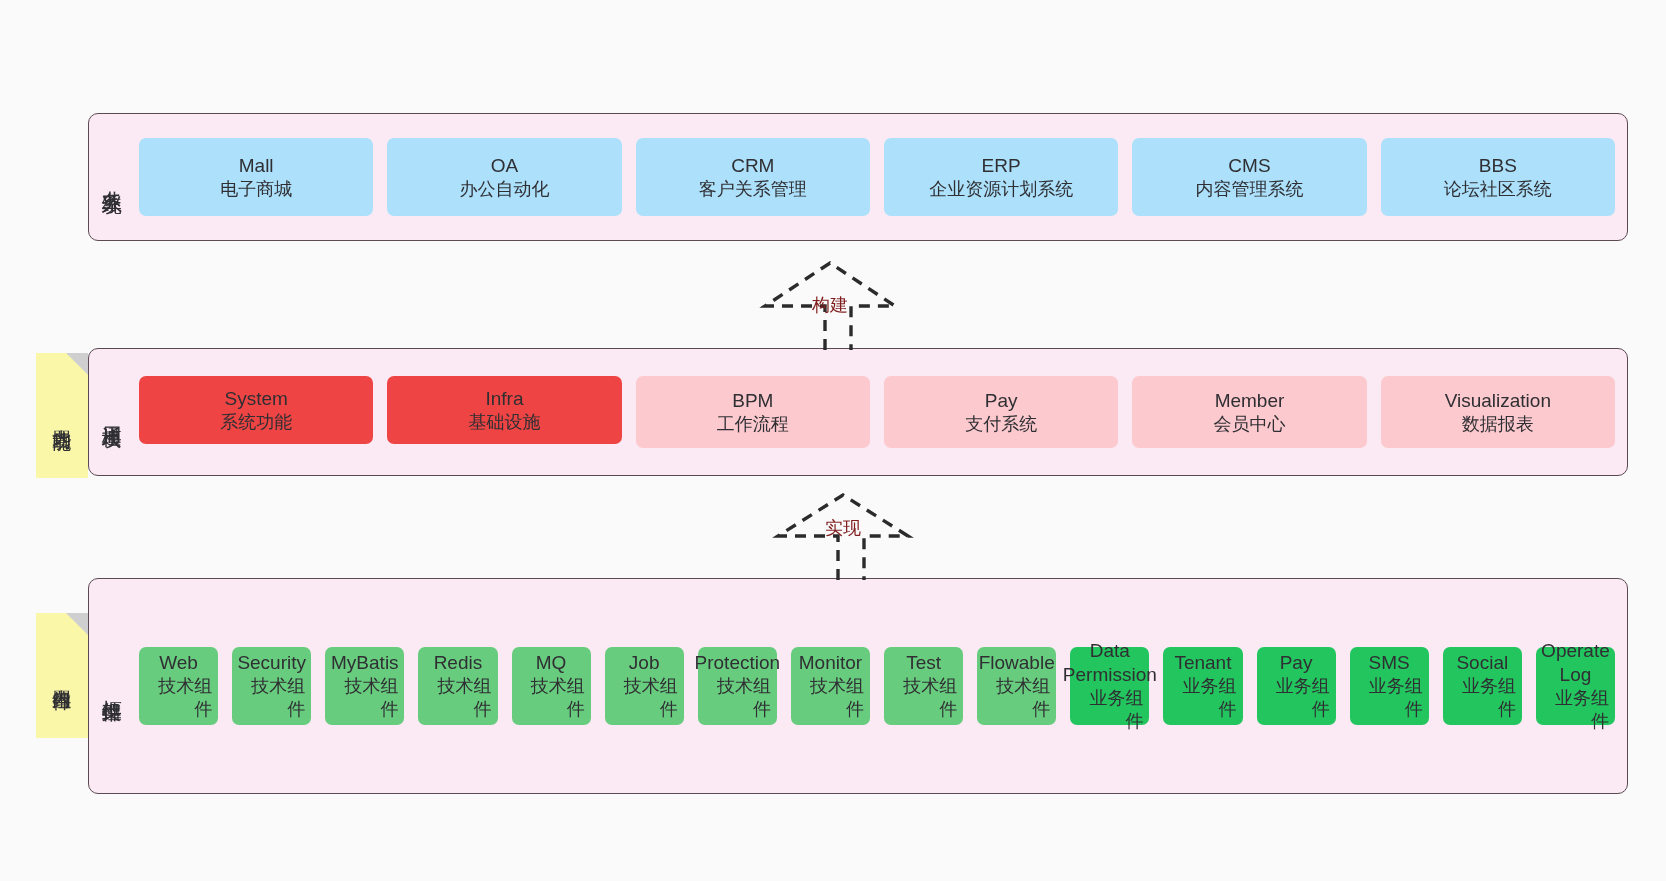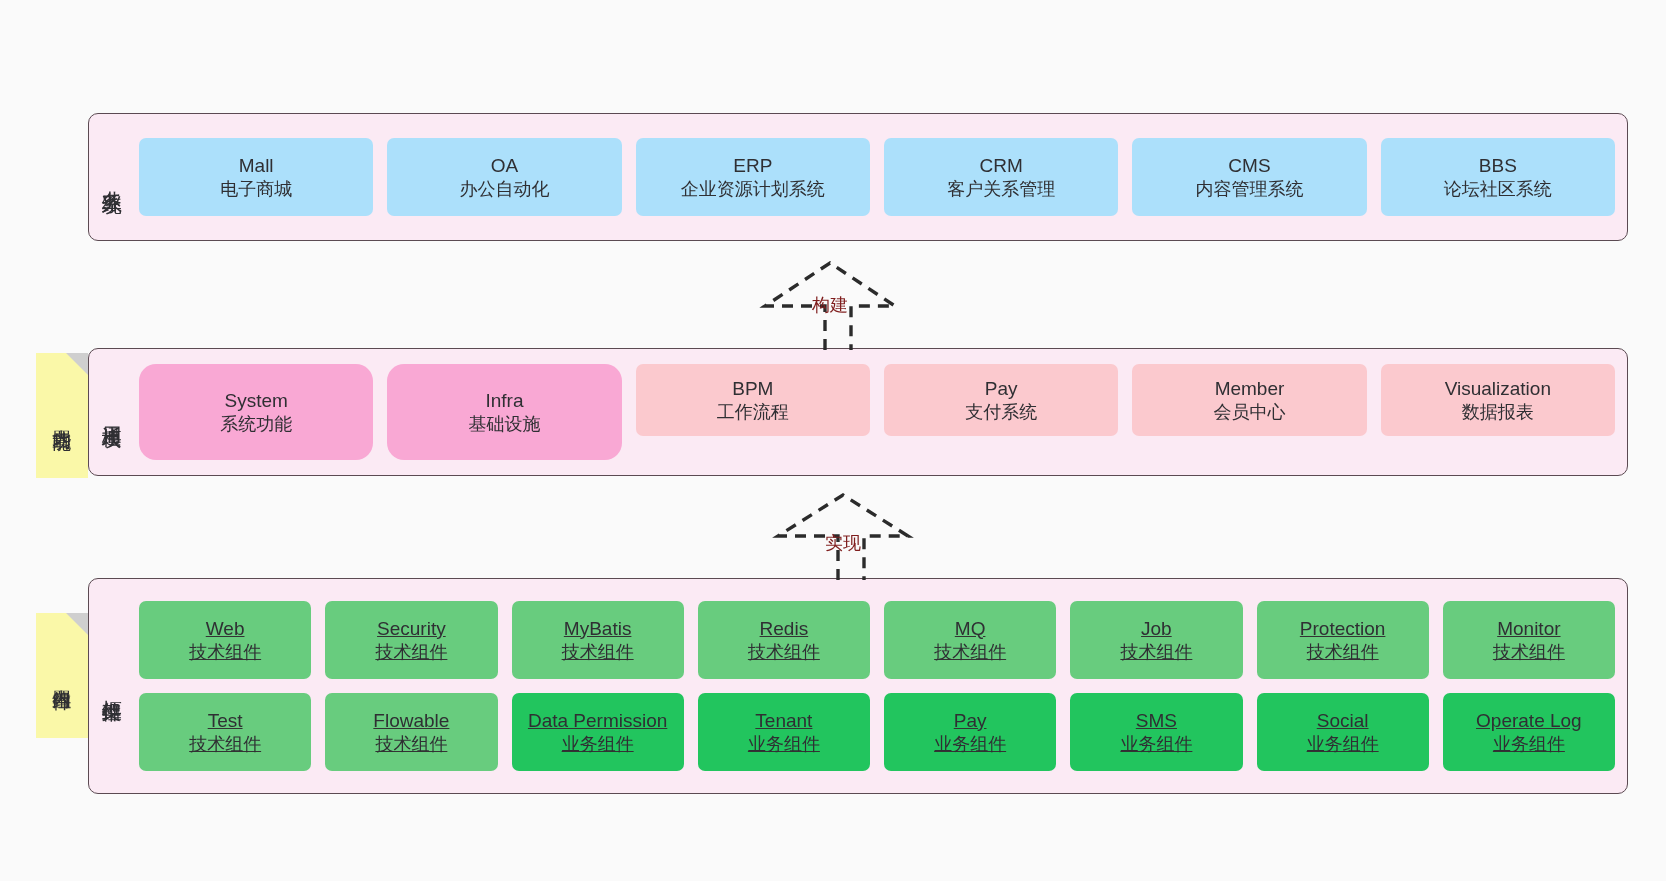--- a/index.html
+++ b/index.html
@@ -53,24 +53,23 @@
     gap: 0;
   }
   .row {
     display: flex;
     width: 100%;
     justify-content: space-between;
     gap: 14px;
   }
   .rows-wrap {
     display: flex;
-    flex-direction: column;
+    flex-direction: row;
     width: 100%;
     gap: 14px;
-    text-decoration: underline;
   }
 
   
   .box {
     flex: 1 1 0;
     min-width: 0;
     border-radius: 7px;
     display: flex;
     flex-direction: column;
     align-items: center;
@@ -84,21 +83,21 @@
     line-height: 1.26;
     color: #2f2f33;
   }
   .box .t2 {
     font-size: 18px;
     line-height: 1.26;
     color: #2f2f33;
     text-align: right;
   }
   .box.biz      { background: #ace0fb; height: 78px; }
-  .box.mod-on   { background: #f9a8d4; height: 96px; border-radius: 17px; }
+  .box.mod-on   { background: #ef4444; height: 68px; }
   .box.mod-off  { background: #fbc9ce; height: 72px; }
   .box.tech     { background: #68cc7e; height: 78px; }
   .box.bizcomp  { background: #22c55e; height: 78px; }
 
   
   .note {
     position: absolute;
     background: #faf8a8;
     box-sizing: border-box;
     display: flex;
@@ -148,26 +147,26 @@
       <div class="row" id="business-row">
           <div class="box biz">
             <div class="t1">Mall</div>
             <div class="t2">电子商城</div>
           </div>
           <div class="box biz">
             <div class="t1">OA</div>
             <div class="t2">办公自动化</div>
           </div>
           <div class="box biz">
+            <div class="t1">CRM</div>
+            <div class="t2">客户关系管理</div>
+          </div>
+          <div class="box biz">
             <div class="t1">ERP</div>
             <div class="t2">企业资源计划系统</div>
-          </div>
-          <div class="box biz">
-            <div class="t1">CRM</div>
-            <div class="t2">客户关系管理</div>
           </div>
           <div class="box biz">
             <div class="t1">CMS</div>
             <div class="t2">内容管理系统</div>
           </div>
           <div class="box biz">
             <div class="t1">BBS</div>
             <div class="t2">论坛社区系统</div>
           </div>
         </div>
@@ -216,21 +215,21 @@
           </div>
         </div>
     </div>
   </div>
 
   <div class="arrow" style="left:768px; top:492px; width:150px; height:88px;">
     <svg width="150" height="88" viewBox="0 0 150 88" xmlns="http://www.w3.org/2000/svg">
       <path d="M 70 88 L 70 44 L 10 44 L 75 3 L 140 44 L 96 44 L 96 88" fill="none" stroke="#2b2b2b" stroke-width="3.4" stroke-dasharray="11,8" stroke-linecap="butt" stroke-linejoin="miter"></path>
     </svg>
   </div>
-  <div class="arrow-label" style="left:825px; top:531px;">实现</div>
+  <div class="arrow-label" style="left:825px; top:516px;">实现</div>
 
   <div class="note" id="note-framework" style="left:36px; top:613px; width:52px; height:125px;">
     <span class="fold"></span>
     <span>内置组件</span>
   </div>
 
   <div class="layer" id="layer-framework" style="left:88px; top:578px; width:1540px; height:216px;">
     <div class="layer-title">框架组件</div>
     <div class="layer-body">
       <div class="rows-wrap">

